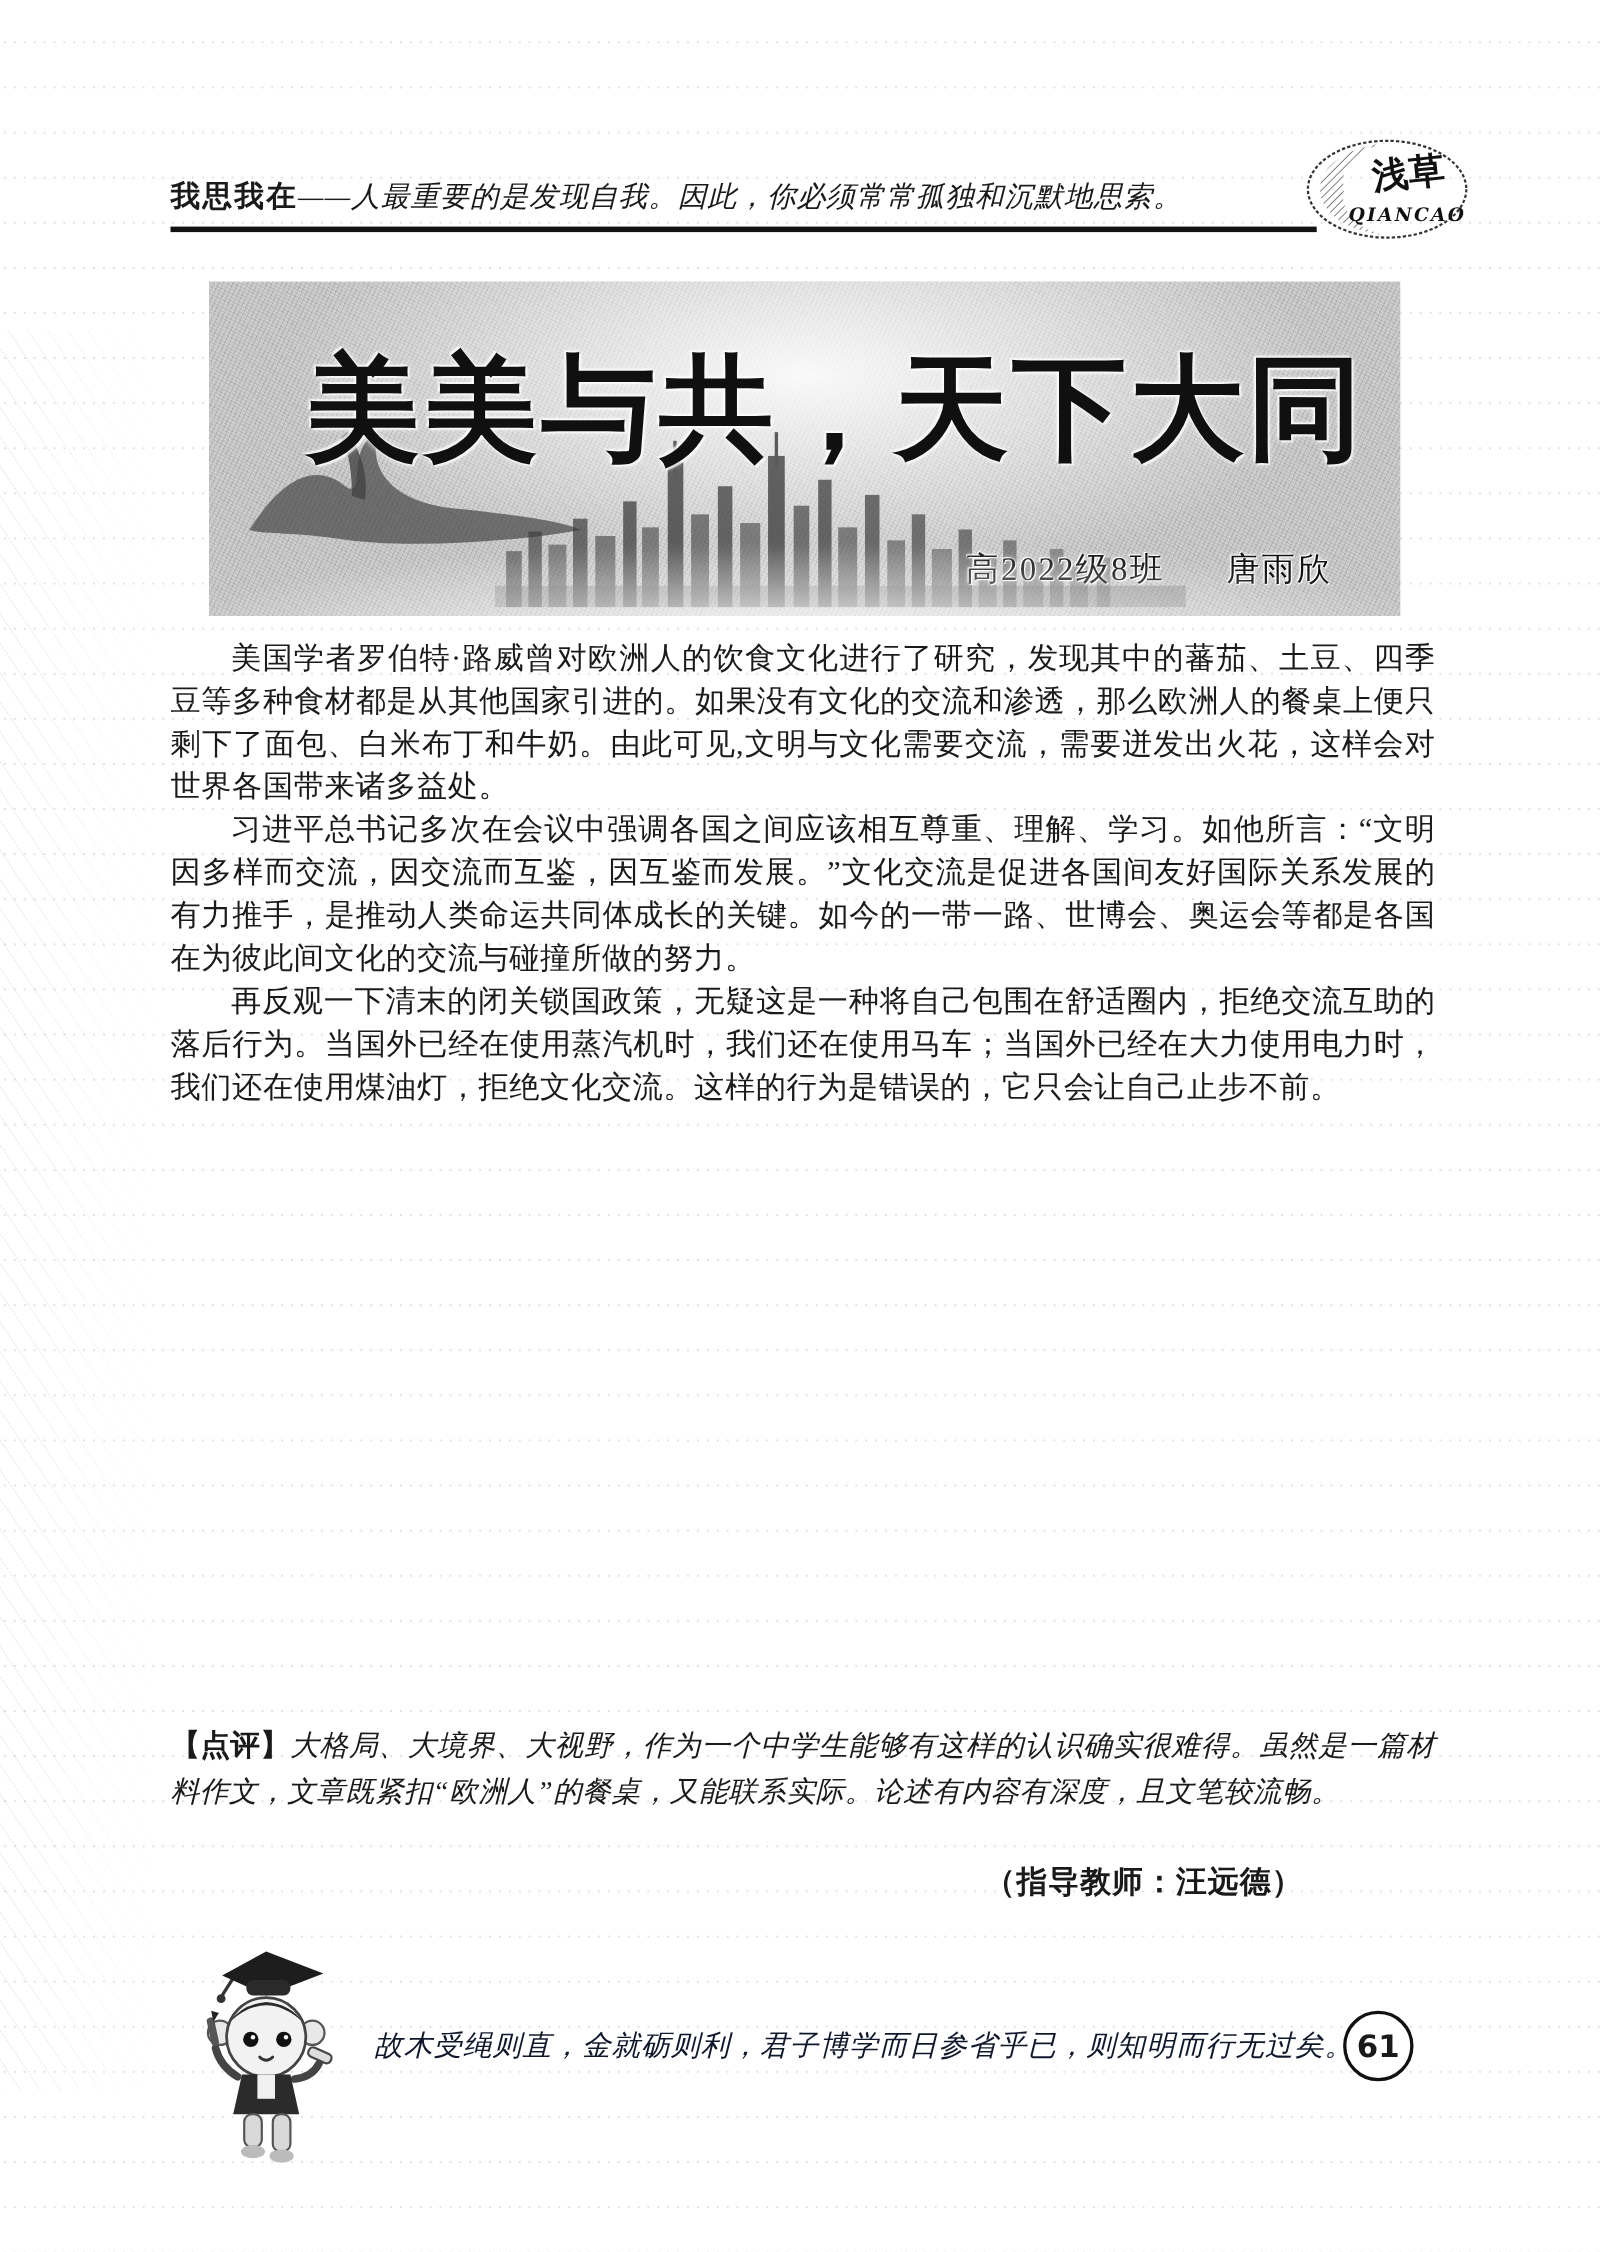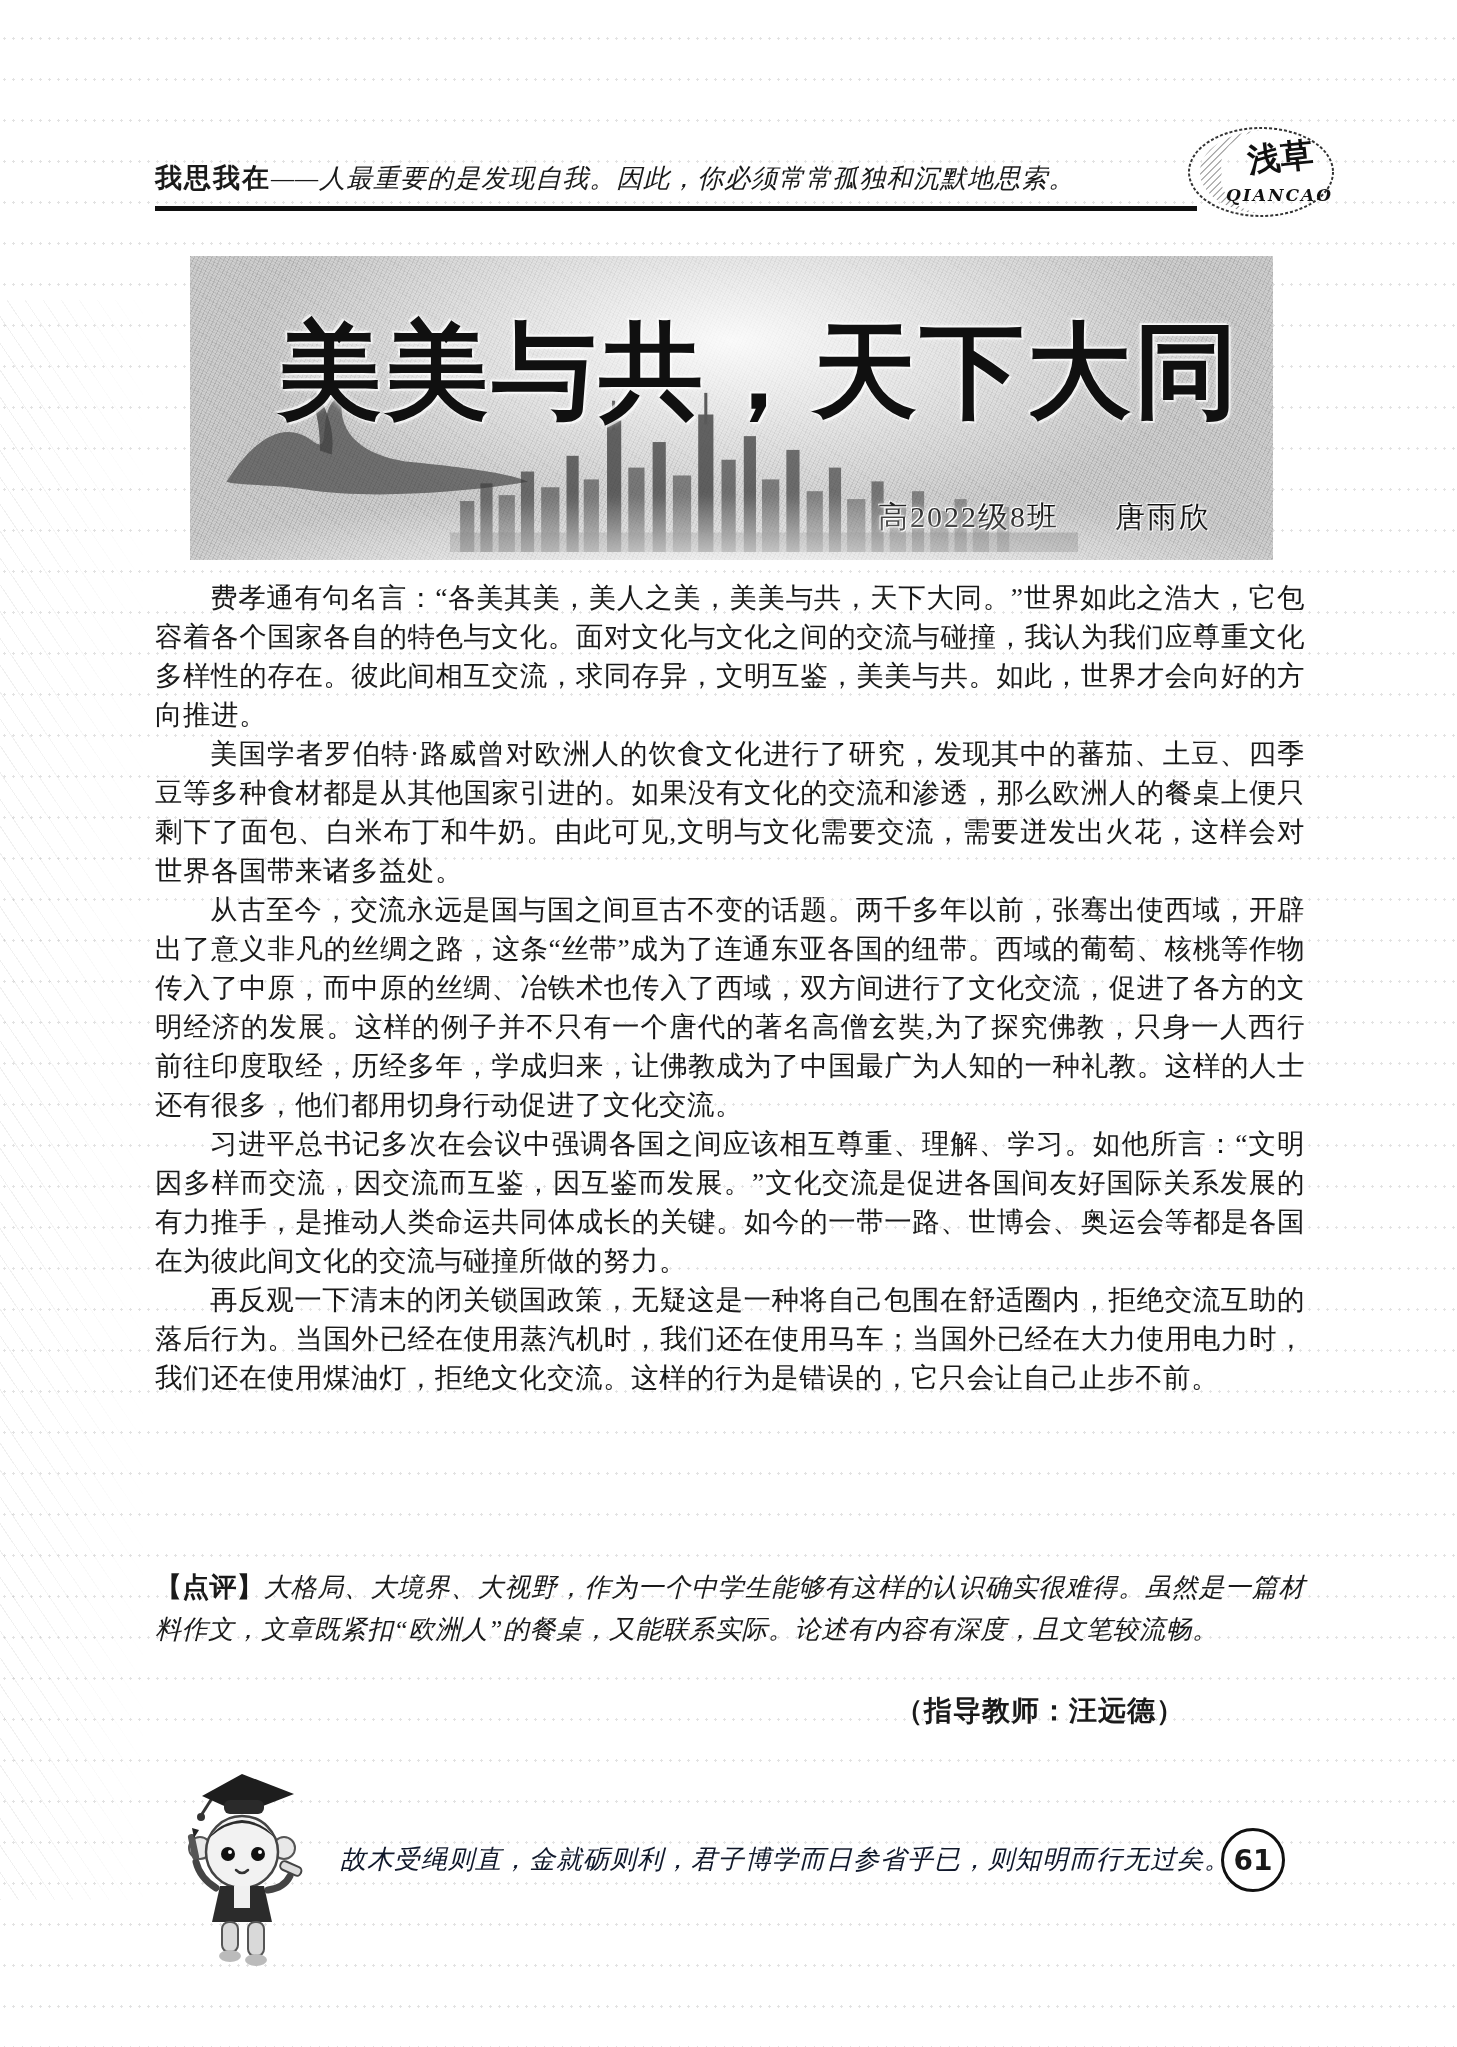--- a/index.html
+++ b/index.html
@@ -155,23 +155,21 @@
     </g>
     <rect x="0" y="150" width="620" height="20" fill="#4a4a4a" opacity=".35"></rect>
   </svg>
   <div class="banner-title">美美与共，天下大同</div>
   <div class="banner-byline">
     <span>高2022级8班</span><span class="gap"></span><span>唐雨欣</span>
   </div>
 </div>
 
 <div class="essay">
-  <p>费孝通有句名言：“各美其美，美人之美，美美与共，天下大同。”世界如此之浩大，它包容着各个国家各自的特色与文化。面对文化与文化之间的交流与碰撞，我认为我们应尊重文化多样性的存在。彼此间相互交流，求同存异，文明互鉴，美美与共。如此，世界才会向好的方向推进。</p>
   <p>美国学者罗伯特·路威曾对欧洲人的饮食文化进行了研究，发现其中的蕃茄、土豆、四季豆等多种食材都是从其他国家引进的。如果没有文化的交流和渗透，那么欧洲人的餐桌上便只剩下了面包、白米布丁和牛奶。由此可见,文明与文化需要交流，需要迸发出火花，这样会对世界各国带来诸多益处。</p>
-  <p>从古至今，交流永远是国与国之间亘古不变的话题。两千多年以前，张骞出使西域，开辟出了意义非凡的丝绸之路，这条“丝带”成为了连通东亚各国的纽带。西域的葡萄、核桃等作物传入了中原，而中原的丝绸、冶铁术也传入了西域，双方间进行了文化交流，促进了各方的文明经济的发展。这样的例子并不只有一个唐代的著名高僧玄奘,为了探究佛教，只身一人西行前往印度取经，历经多年，学成归来，让佛教成为了中国最广为人知的一种礼教。这样的人士还有很多，他们都用切身行动促进了文化交流。</p>
   <p>习进平总书记多次在会议中强调各国之间应该相互尊重、理解、学习。如他所言：“文明因多样而交流，因交流而互鉴，因互鉴而发展。”文化交流是促进各国间友好国际关系发展的有力推手，是推动人类命运共同体成长的关键。如今的一带一路、世博会、奥运会等都是各国在为彼此间文化的交流与碰撞所做的努力。</p>
   <p>再反观一下清末的闭关锁国政策，无疑这是一种将自己包围在舒适圈内，拒绝交流互助的落后行为。当国外已经在使用蒸汽机时，我们还在使用马车；当国外已经在大力使用电力时，我们还在使用煤油灯，拒绝文化交流。这样的行为是错误的，它只会让自己止步不前。</p>
 </div>
 
 <div class="review">
   <span class="review-label">【点评】</span><span>大格局、大境界、大视野，作为一个中学生能够有这样的认识确实很难得。虽然是一篇材料作文，文章既紧扣“欧洲人”的餐桌，又能联系实际。论述有内容有深度，且文笔较流畅。</span>
 </div>
 <div class="teacher-line">（指导教师：汪远德）</div>
 
 <div class="mascot">

